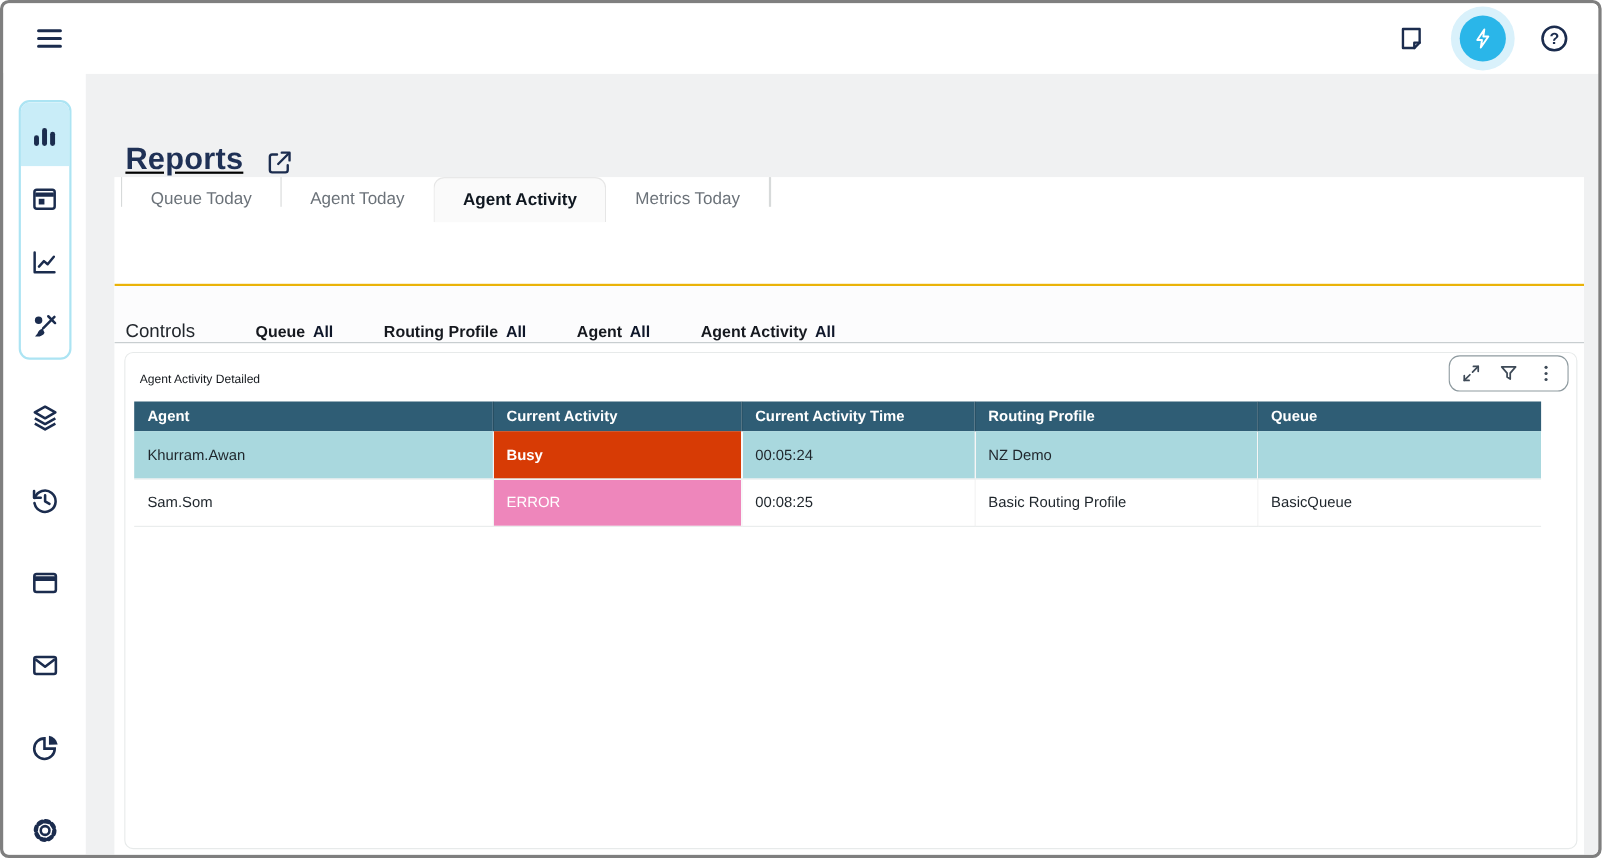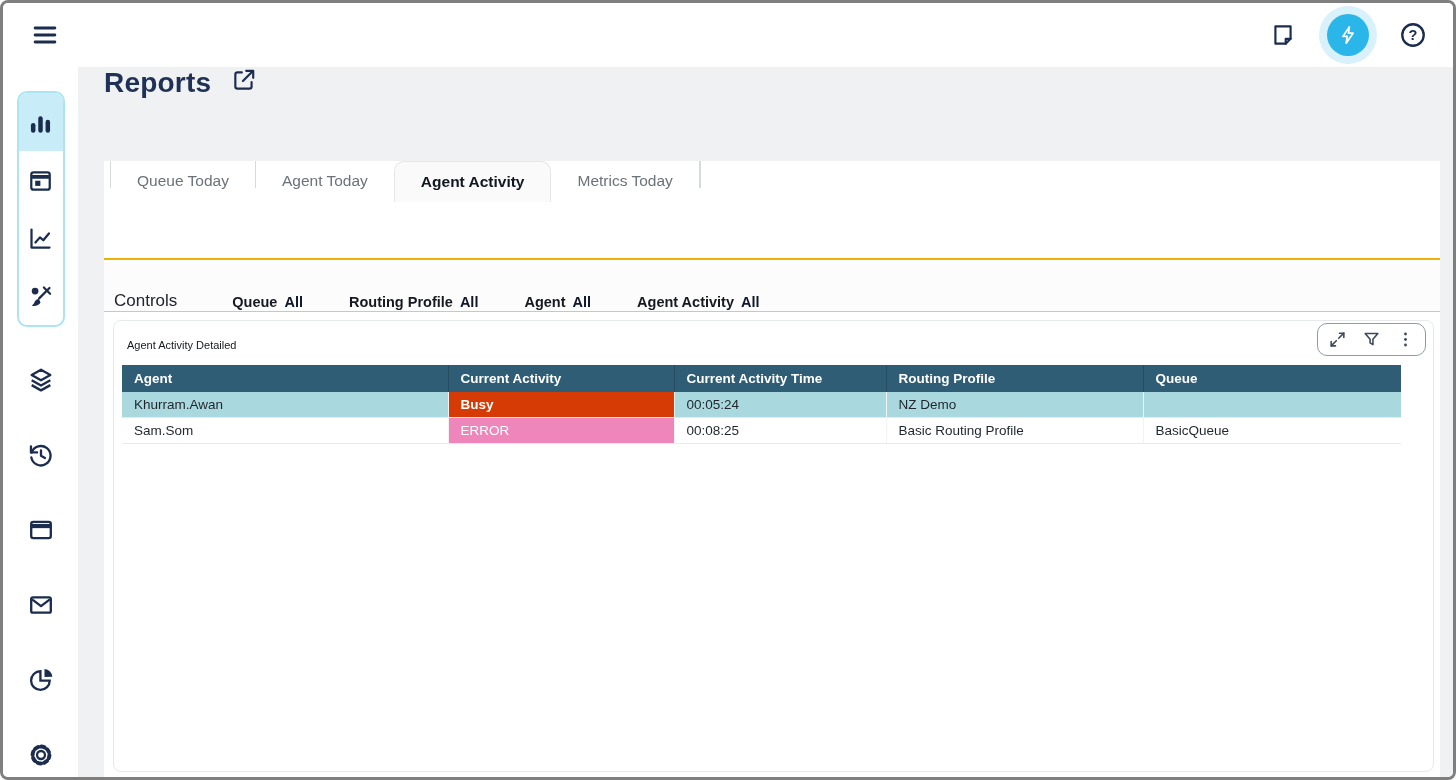--- a/index.html
+++ b/index.html
@@ -50,21 +50,21 @@
   .side-rest { margin-top: 39px; display: flex; flex-direction: column; align-items: center; gap: 47px; }
   .side-rest .side-item { height: 28px; }
 
   .content {
     flex: 1; background: #f0f1f2;
     display: flex; flex-direction: column;
     padding-right: 13px; overflow: hidden;
   }
 
   
-  .page-header { height: 94px; flex: 0 0 94px; display: flex; align-items: flex-start; padding-left: 26px; }
+  .page-header { height: 94px; flex: 0 0 94px; display: flex; align-items: flex-end; padding-left: 36px; text-decoration: underline; }
   .page-title { font-size: 28px; font-weight: bold; color: #1f3156; letter-spacing: 0.2px; }
   .badge {
     margin-left: 24px; padding: 9px 16px; border-radius: 6px;
     font-size: 15px; font-weight: bold; color: #1f3156;
   }
   .ext-link { margin-left: 20px; color: #1b2c4e; cursor: pointer; display: flex; }
 
   
   .panel {
     margin-left: 26px; flex: 1; background: #fff;
@@ -112,21 +112,21 @@
   .card-title { font-size: 11px; font-weight: normal; color: #14181d; margin: 2px 0 14px 5px; }
 
   table { border-collapse: collapse; width: 1279px; table-layout: fixed; font-size: 13.5px; }
   thead th {
     color: #fff; text-align: left; font-weight: bold;
     padding: 6px 12px; height: 27px;
     border-right: 1px solid rgba(0,0,0,0.18);
   }
   thead th:last-child { border-right: none; }
   tbody td {
-    height: 25px; padding: 5px 12px; color: #1f262c;
+    height: 43px; padding: 5px 12px; color: #1f262c;
     border-bottom: 1px solid #e8ebeb; border-right: 1px solid rgba(0,0,0,0.05);
     overflow: hidden; white-space: nowrap;
   }
   tbody td:last-child { border-right: none; }
   td.status { color: #fff; }
   td.status-busy { font-weight: 600; }
 
   .tool-group {
     position: absolute; top: 2px; right: 7px;
     background: #fff; border: 1px solid #8f9ba0; border-radius: 10px;

